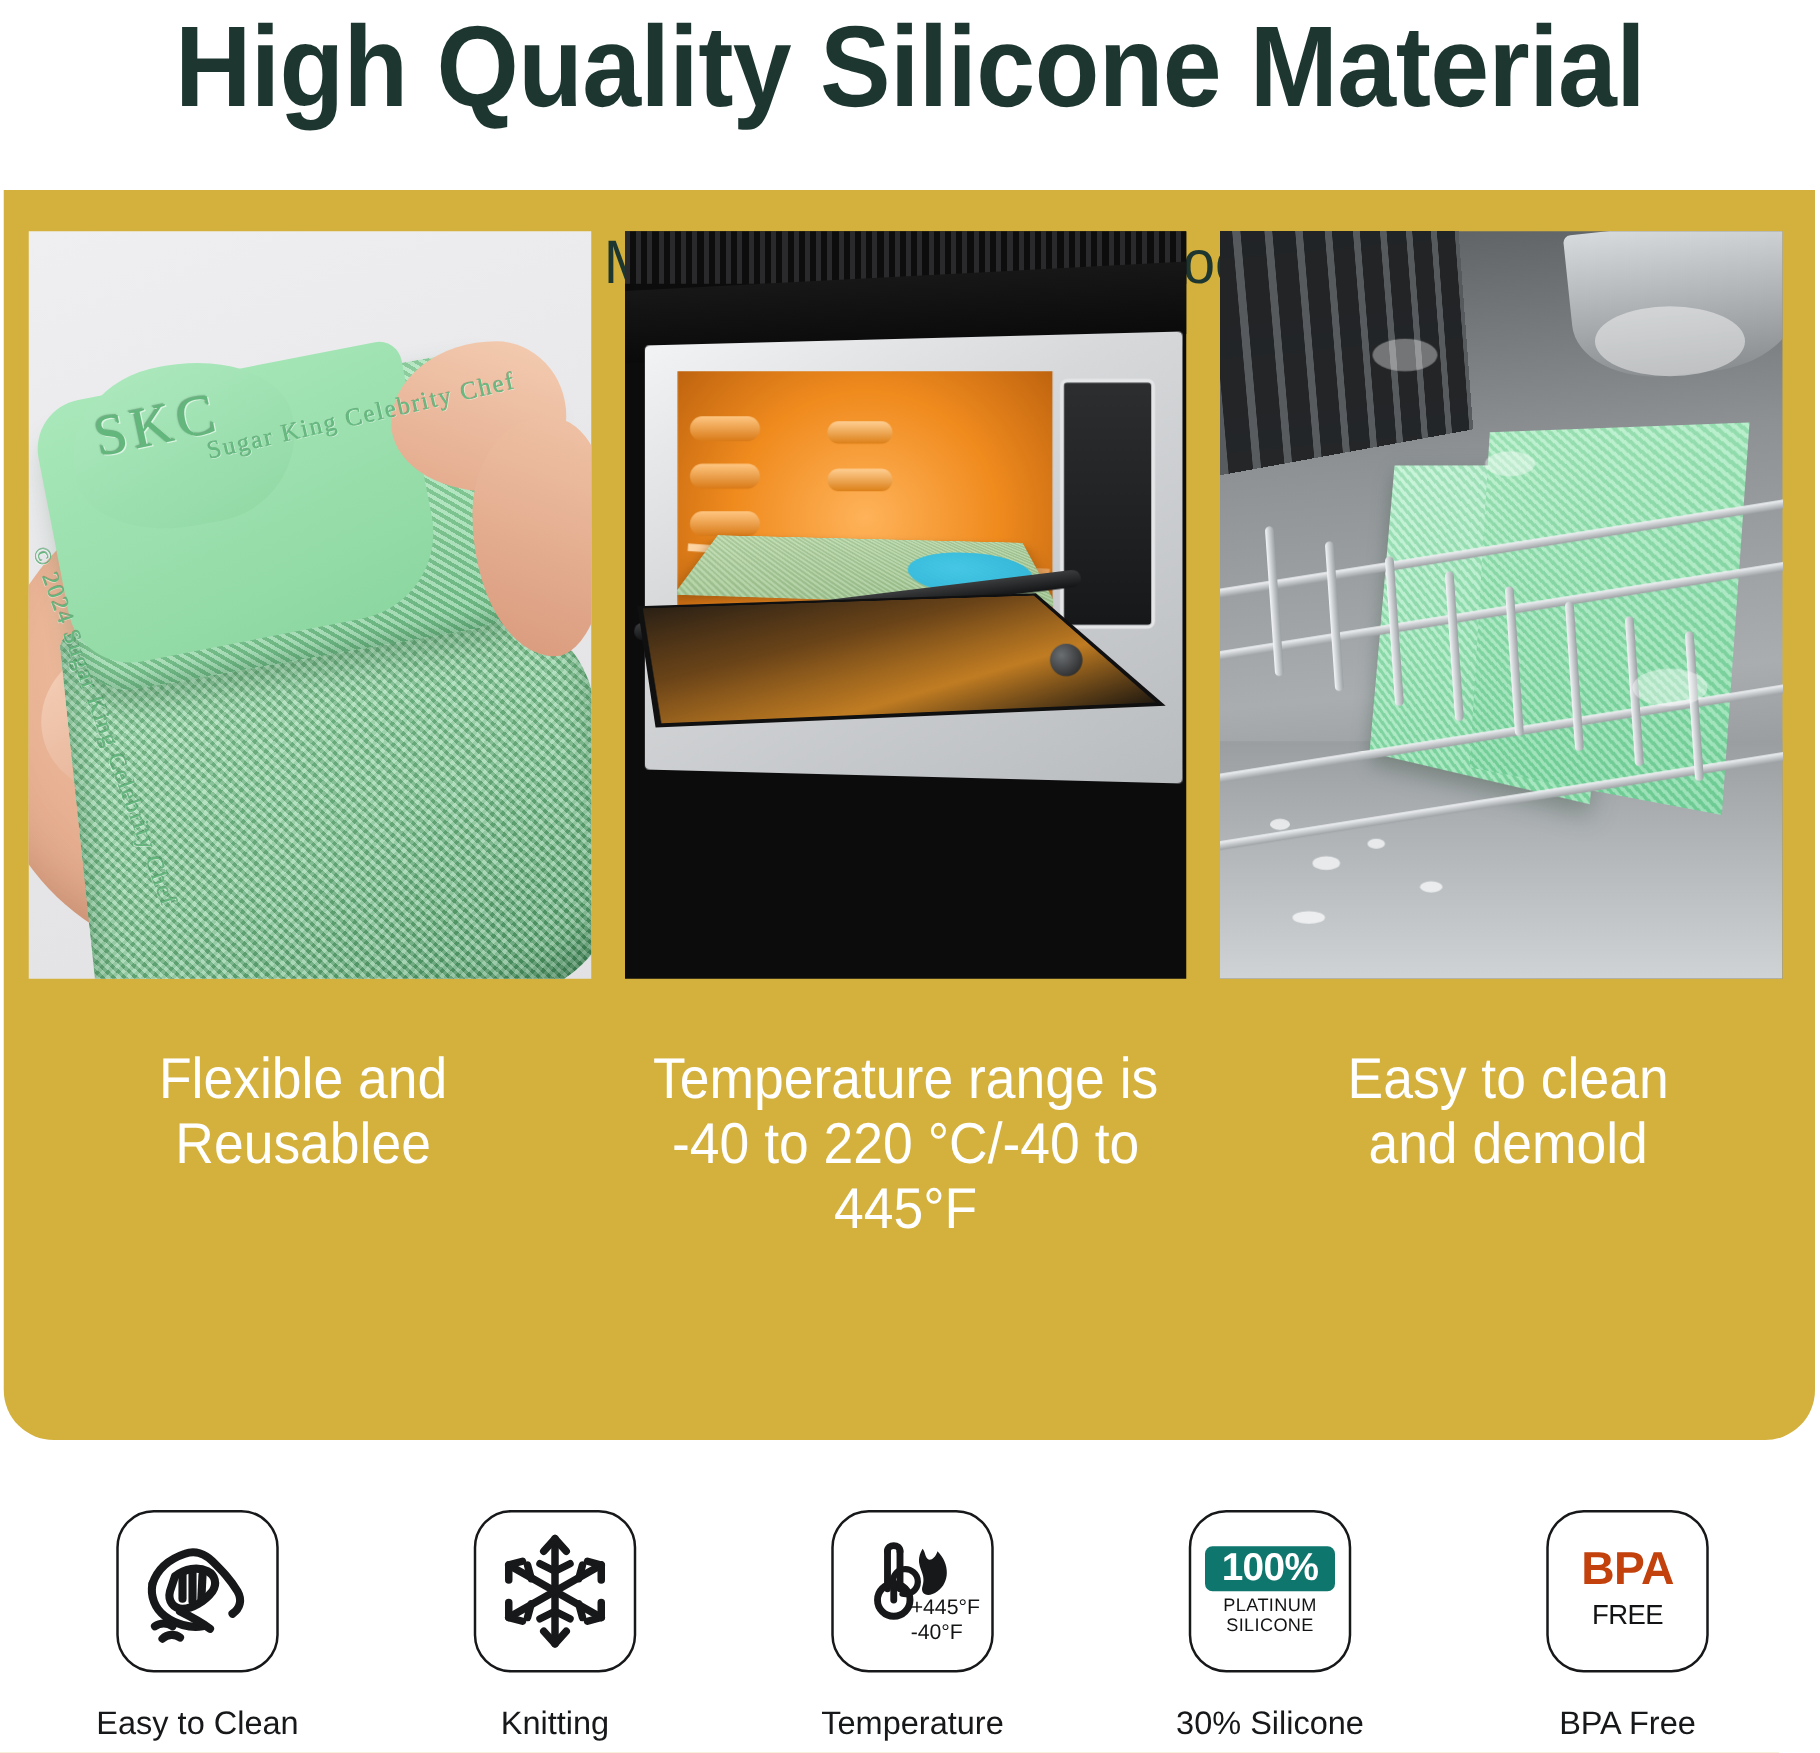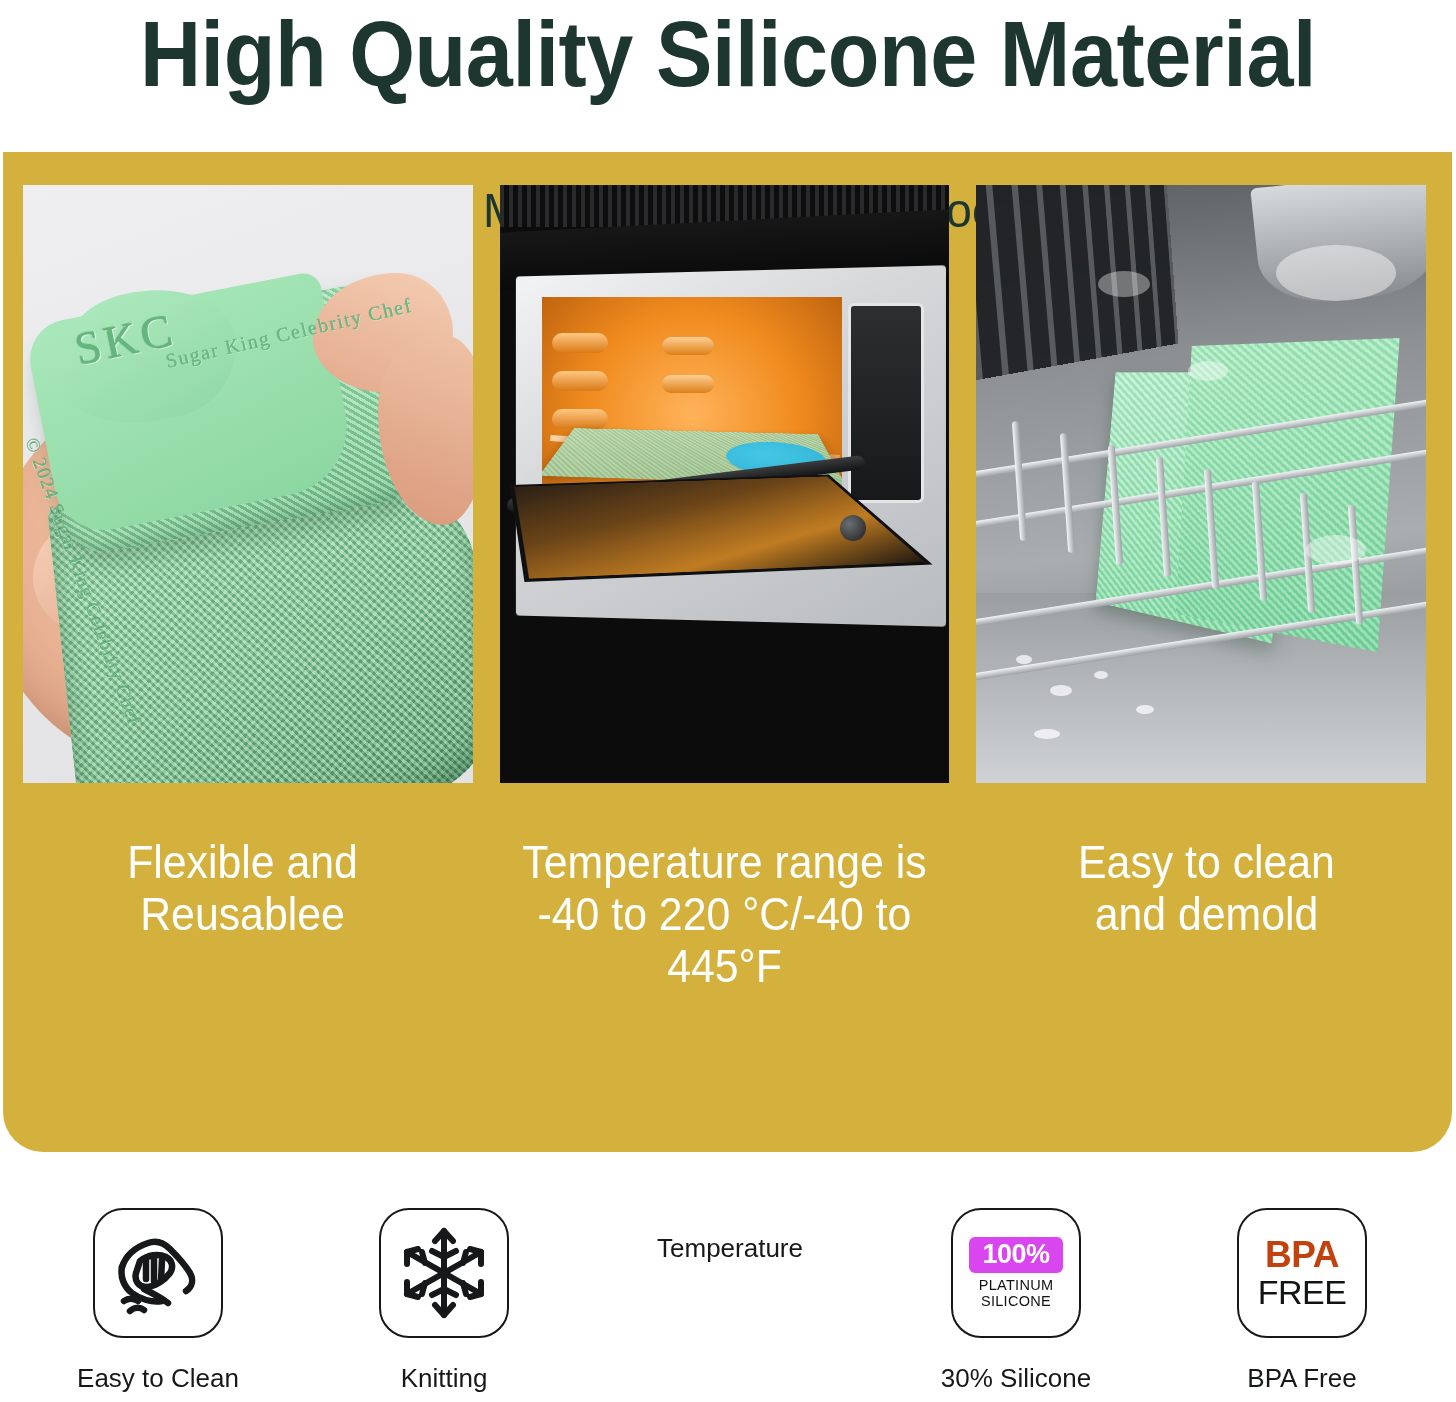--- a/index.html
+++ b/index.html
@@ -365,39 +365,39 @@
   .feature-label {
     margin-top: 25px;
     font-size: 26px;
     color: #17181a;
     font-family: "Liberation Sans", sans-serif;
     white-space: nowrap;
   }
   .icon-box svg { display: block; }
 
   .badge-100 {
-    background: #d946ef;
+    background: #0f766e;
     color: #fff;
     font-weight: bold;
-    font-size: 27px;
+    font-size: 31px;
     padding: 2px 13px 4px;
     border-radius: 6px;
     line-height: 30px;
     letter-spacing: -0.5px;
   }
   .badge-sub {
     font-size: 14.5px;
     color: #121314;
     text-align: center;
     line-height: 16px;
     margin-top: 4px;
     letter-spacing: .3px;
   }
   .bpa-big { font-size: 37px; font-weight: bold; color: #c2410c; line-height: 38px; letter-spacing: -0.5px; }
-  .bpa-small { font-size: 34px; color: #121314; line-height: 36px; letter-spacing: -0.5px; }
+  .bpa-small { font-size: 22px; color: #121314; line-height: 36px; letter-spacing: -0.5px; }
   .temp-nums {
     position: absolute; right: 9px; bottom: 20px;
     font-size: 17px; line-height: 20px; color: #121314; text-align: left;
   }
 </style>
 </head>
 <body>
 
 <div class="page">
 
@@ -520,20 +520,37 @@
           <path d="M50 66 L38 72 M50 66 L62 72"></path>
           <path d="M31 40 L28 29 M69 40 L72 29"></path>
           <path d="M31 60 L28 71 M69 60 L72 71"></path>
         </svg>
       </div>
       <div class="feature-label">Knitting</div>
     </div>
 
 
     <div class="feature">
+      <div class="icon-box">
+        <svg width="100" height="100" viewBox="0 0 100 100" fill="none">
+          <g stroke="#17181a" stroke-width="5.5" stroke-linecap="round">
+            <path d="M30 18 L30 48"></path>
+            <path d="M40 18 L40 48"></path>
+            <path d="M30 18 C30 12 40 12 40 18"></path>
+          </g>
+          <circle cx="35" cy="57" r="13" stroke="#17181a" stroke-width="5.5" fill="none"></circle>
+          <path d="M35 48 L35 57" stroke="#17181a" stroke-width="5.5" stroke-linecap="round"></path>
+          <path d="M42 52 A10 10 0 1 0 35 46" stroke="#17181a" stroke-width="5" fill="none" stroke-linecap="round"></path>
+          <path d="M58 16 C50 30 62 34 58 46 C56 52 62 56 70 50 C80 43 80 28 70 18 C68 24 64 26 62 24 C60 22 60 18 58 16 Z" fill="#17181a"></path>
+        </svg>
+        <div class="temp-nums">
+          <div>+445°F</div>
+          <div>-40°F</div>
+        </div>
+      </div>
       <div class="feature-label">Temperature</div>
     </div>
 
     <div class="feature">
       <div class="icon-box">
         <div style="display:flex;flex-direction:column;align-items:center;">
           <div class="badge-100">100%</div>
           <div class="badge-sub">PLATINUM</div>
           <div class="badge-sub" style="margin-top:0;">SILICONE</div>
         </div>

